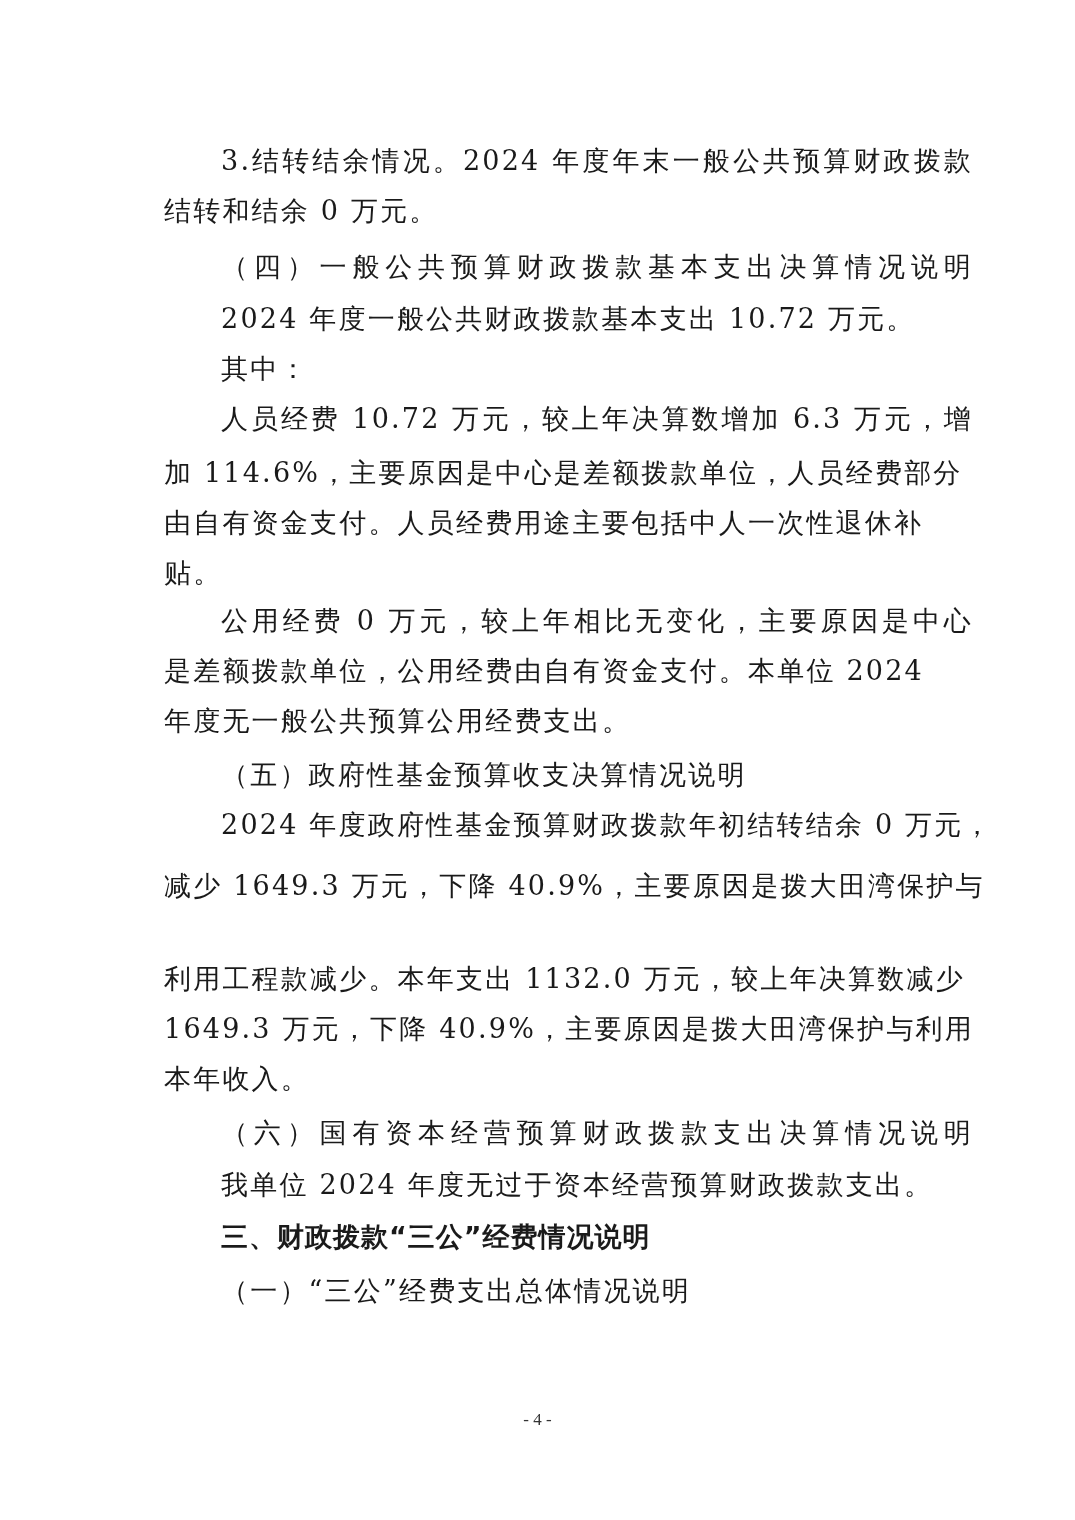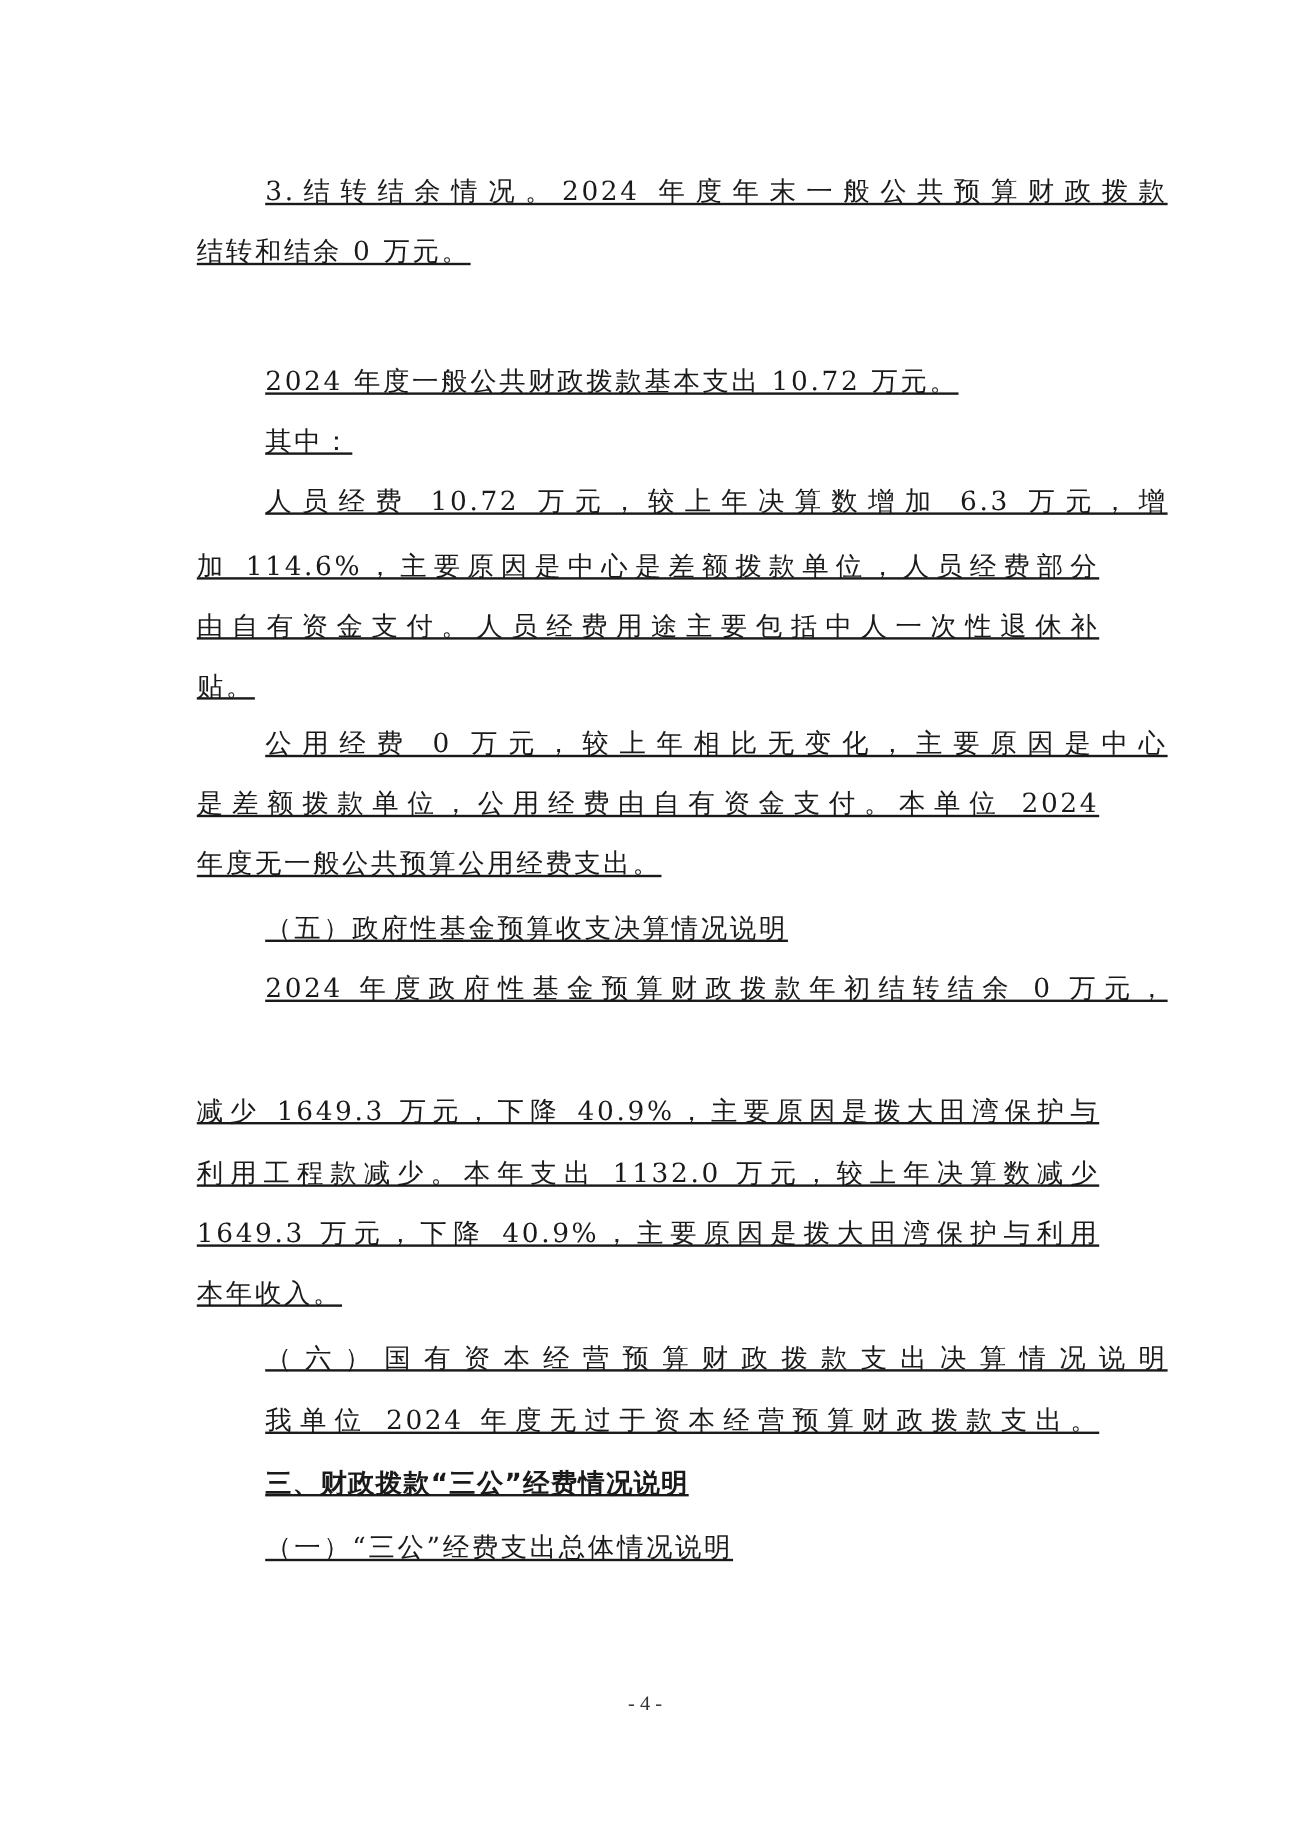--- a/index.html
+++ b/index.html
@@ -19,25 +19,24 @@
       position: absolute;
       left: 0;
       top: 0;
       width: 1075px;
       height: 1520px;
     }
     .line {
       position: absolute;
       left: 164px;
       width: 752px;
-      font-size: 22px;
+      font-size: 27px;
       line-height: 36px;
       white-space: nowrap;
       letter-spacing: 2.2px;
-      text-decoration: underline;
     }
     .indent { left: 221px; }
     .justify {
       text-align: justify;
       text-align-last: justify;
     }
     .heading-bold {
       font-family: "DejaVu Sans", "Liberation Sans", sans-serif;
       font-weight: bold;
       letter-spacing: 1px;
@@ -53,35 +52,36 @@
       font-family: "Liberation Serif", serif;
     }
   </style>
 </head>
 <body>
 
 <div class="page">
   <div class="line indent justify" style="top:143px">3.结转结余情况。2024 年度年末一般公共预算财政拨款</div>
   <div class="line" style="top:193px">结转和结余 0 万元。</div>
 
+  <div class="line indent justify" style="top:249px">（四）一般公共预算财政拨款基本支出决算情况说明</div>
   <div class="line indent" style="top:301px">2024 年度一般公共财政拨款基本支出 10.72 万元。</div>
   <div class="line indent" style="top:351px">其中：</div>
 
   <div class="line indent justify" style="top:401px">人员经费 10.72 万元，较上年决算数增加 6.3 万元，增</div>
   <div class="line justify" style="top:455px">加 114.6%，主要原因是中心是差额拨款单位，人员经费部分</div>
   <div class="line justify" style="top:505px">由自有资金支付。人员经费用途主要包括中人一次性退休补</div>
   <div class="line" style="top:555px">贴。</div>
 
   <div class="line indent justify" style="top:603px">公用经费 0 万元，较上年相比无变化，主要原因是中心</div>
   <div class="line justify" style="top:653px">是差额拨款单位，公用经费由自有资金支付。本单位 2024</div>
   <div class="line" style="top:703px">年度无一般公共预算公用经费支出。</div>
 
   <div class="line indent" style="top:757px">（五）政府性基金预算收支决算情况说明</div>
   <div class="line indent justify" style="top:807px">2024 年度政府性基金预算财政拨款年初结转结余 0 万元，</div>
-  <div class="line justify" style="top:909px">减少 1649.3 万元，下降 40.9%，主要原因是拨大田湾保护与</div>
+  <div class="line justify" style="top:868px">减少 1649.3 万元，下降 40.9%，主要原因是拨大田湾保护与</div>
   <div class="line justify" style="top:961px">利用工程款减少。本年支出 1132.0 万元，较上年决算数减少</div>
   <div class="line justify" style="top:1011px">1649.3 万元，下降 40.9%，主要原因是拨大田湾保护与利用</div>
   <div class="line" style="top:1061px">本年收入。</div>
 
   <div class="line indent justify" style="top:1115px">（六）国有资本经营预算财政拨款支出决算情况说明</div>
   <div class="line indent justify" style="top:1167px; width:695px">我单位 2024 年度无过于资本经营预算财政拨款支出。</div>
 
   <div class="line indent" style="top:1273px">（一）“三公”经费支出总体情况说明</div>
   <div class="line indent heading-bold" style="top:1219px">三、财政拨款“三公”经费情况说明</div>
 

